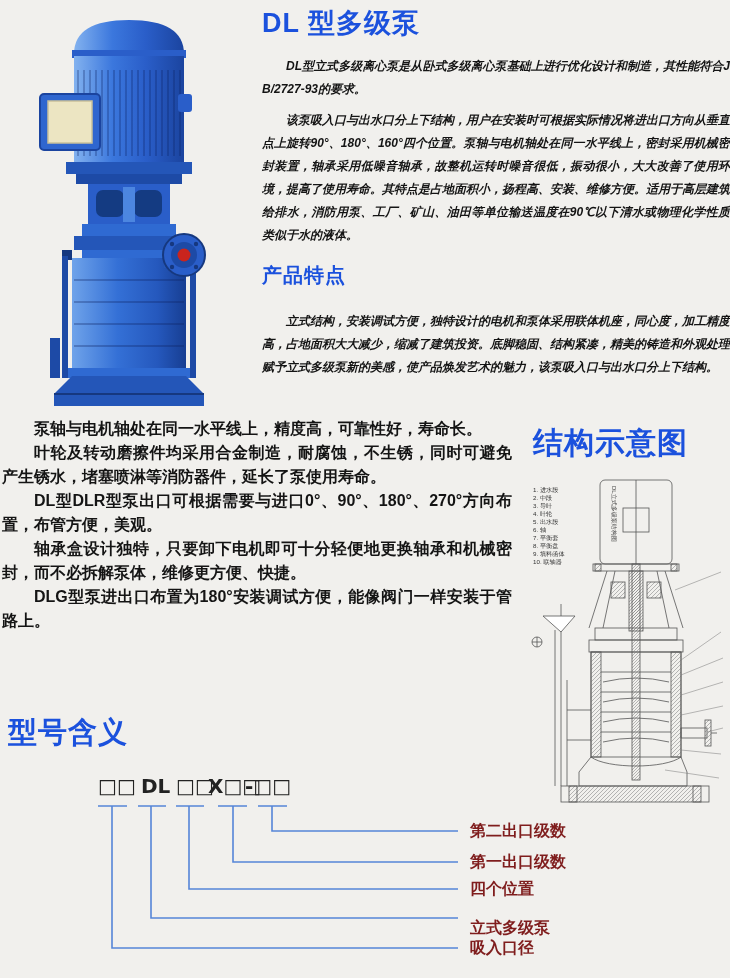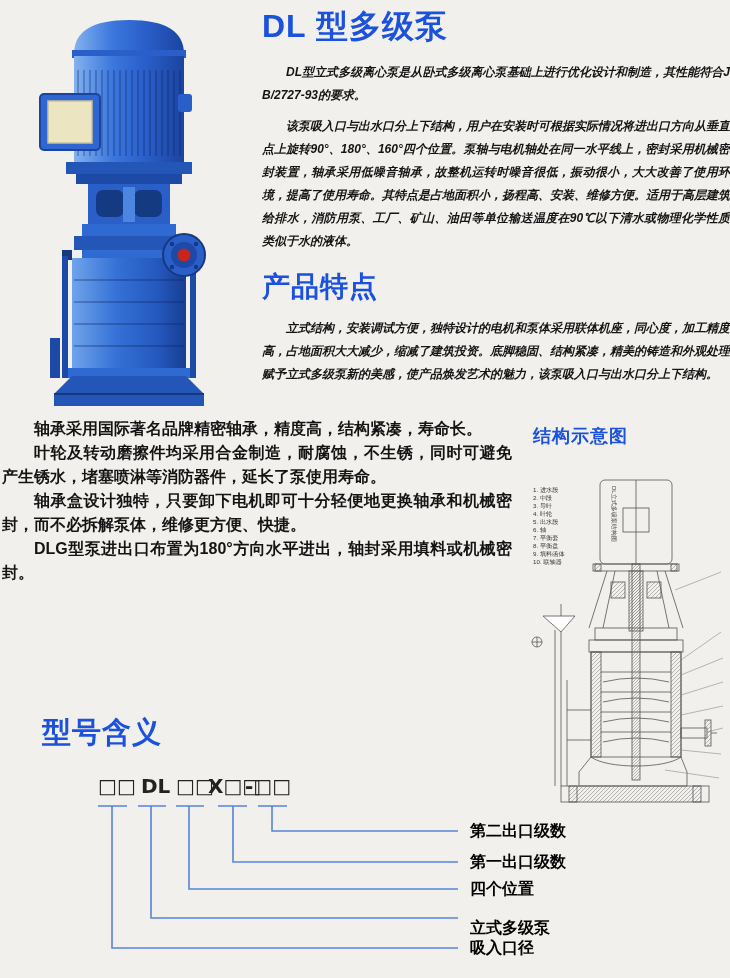--- a/index.html
+++ b/index.html
@@ -12,33 +12,33 @@
   .heading{
     color:#1b51dd;font-weight:bold;margin:0;line-height:1.15;
     font-family:"Liberation Sans",sans-serif;letter-spacing:1px;
   }
   .bodytext p{
     margin:0 0 8px 0;font-weight:bold;text-align:justify;
     text-indent:2em;word-break:break-all;
   }
   .col-right{left:262px;top:8px;width:468px;}
   .col-right p{font-size:12px;line-height:23px;font-style:italic;}
-  .col-right .h1{font-size:32px;margin-bottom:16px;}
-  .col-right .h2{font-size:28px;margin-top:18px;margin-bottom:14px;}
+  .col-right .h1{font-size:27px;margin-bottom:16px;}
+  .col-right .h2{font-size:20px;margin-top:18px;margin-bottom:22px;font-family:Liberation Mono, monospace;}
   .left-block{left:2px;top:417px;width:510px;}
   .left-block p{font-size:16px;line-height:24px;margin:0;}
-  .model-title{left:8px;top:716px;font-size:29px;margin-left:34px;}
-  .struct-title{left:533px;top:426px;font-size:18px;font-family:Liberation Serif, serif;}
+  .model-title{left:8px;top:716px;font-size:29px;}
+  .struct-title{left:533px;top:426px;font-size:30px;font-family:Liberation Serif, serif;}
   .code-group{
     position:absolute;top:776px;font-weight:bold;color:#222;
     font-size:20px;font-family:"DejaVu Sans",sans-serif;line-height:20px;
   }
   .model-label{
     position:absolute;left:470px;font-size:16px;font-weight:bold;
-    color:#000000;white-space:nowrap;line-height:18px;
+    color:#7f1d1d;white-space:nowrap;line-height:18px;
   }
   svg{display:block;}
 </style>
 </head>
 <body>
 
 <div class="abs" style="left:12px;top:8px;width:235px;height:400px;">
   <svg width="235" height="400" viewBox="0 0 235 400">
     <defs>
       <linearGradient id="gmot" x1="0" y1="0" x2="1" y2="0">
@@ -111,24 +111,25 @@
 
 <div class="abs col-right bodytext">
   <h1 class="heading h1">DL 型多级泵</h1>
   <p>DL型立式多级离心泵是从卧式多级离心泵基础上进行优化设计和制造，其性能符合JB/2727-93的要求。</p>
   <p>该泵吸入口与出水口分上下结构，用户在安装时可根据实际情况将进出口方向从垂直点上旋转90°、180°、160°四个位置。泵轴与电机轴处在同一水平线上，密封采用机械密封装置，轴承采用低噪音轴承，故整机运转时噪音很低，振动很小，大大改善了使用环境，提高了使用寿命。其特点是占地面积小，扬程高、安装、维修方便。适用于高层建筑给排水，消防用泵、工厂、矿山、油田等单位输送温度在90℃以下清水或物理化学性质类似于水的液体。</p>
   <h2 class="heading h2">产品特点</h2>
   <p>立式结构，安装调试方便，独特设计的电机和泵体采用联体机座，同心度，加工精度高，占地面积大大减少，缩减了建筑投资。底脚稳固、结构紧凑，精美的铸造和外观处理赋予立式多级泵新的美感，使产品焕发艺术的魅力，该泵吸入口与出水口分上下结构。</p>
 </div>
 
 <div class="abs left-block bodytext">
-  <p>轴承采用国际著名品牌精密轴承，精度高，结构紧凑，寿命长。</p>
+  <p>泵轴与电机轴处在同一水平线上，精度高，可靠性好，寿命长。</p>
   <p>叶轮及转动磨擦件均采用合金制造，耐腐蚀，不生锈，同时可避免产生锈水，堵塞喷淋等消防器件，延长了泵使用寿命。</p>
+  <p>DL型DLR型泵出口可根据需要与进口0°、90°、180°、270°方向布置，布管方便，美观。</p>
   <p>轴承盒设计独特，只要卸下电机即可十分轻便地更换轴承和机械密封，而不必拆解泵体，维修更方便、快捷。</p>
-  <p>DLG型泵进出口布置为180°方向水平进出，轴封采用填料或机械密封。</p>
+  <p>DLG型泵进出口布置为180°安装调试方便，能像阀门一样安装于管路上。</p>
 </div>
 
 <h2 class="abs heading struct-title">结构示意图</h2>
 
 <div class="abs" style="left:515px;top:470px;width:215px;height:350px;">
   <svg width="215" height="350" viewBox="0 0 215 350">
     <defs>
       <pattern id="hatch" patternUnits="userSpaceOnUse" width="4" height="4">
         <path d="M0,4 L4,0" stroke="#8a8a8a" stroke-width="0.6"></path>
       </pattern>

